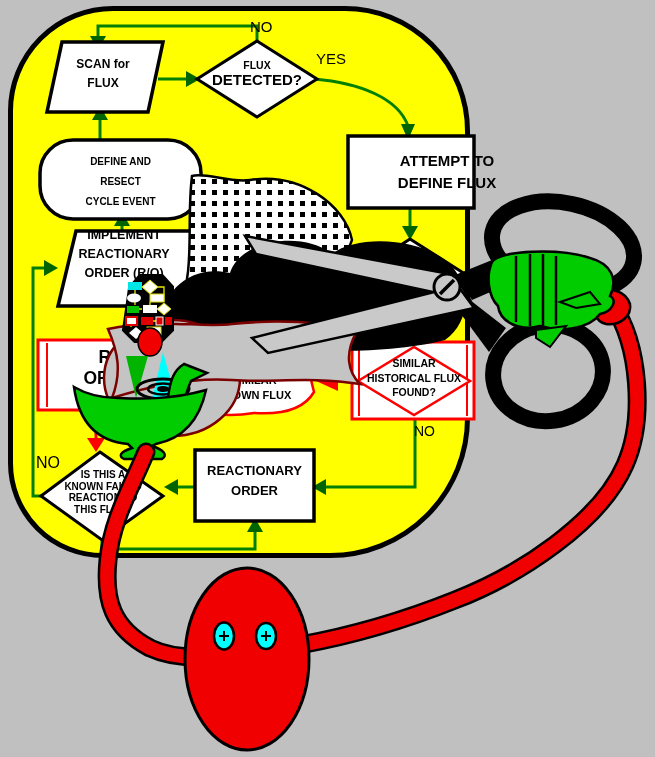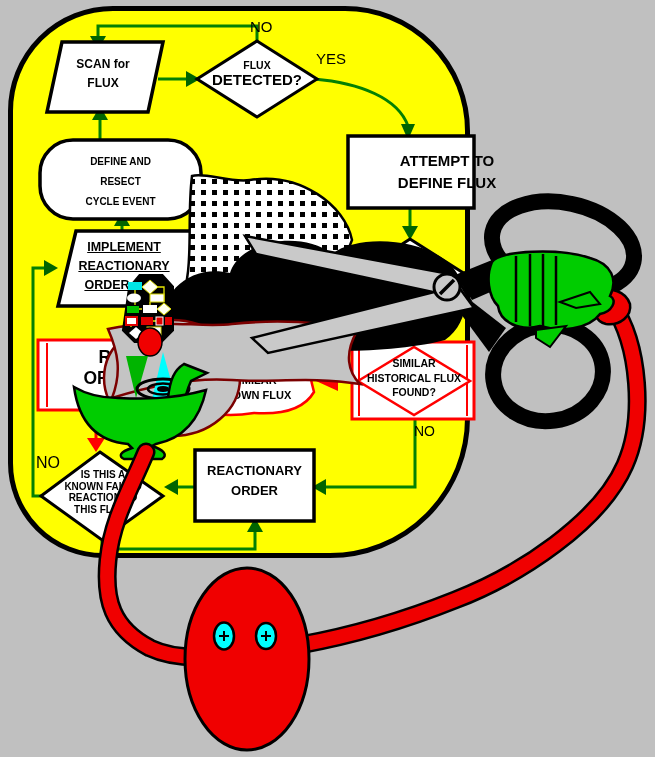--- a/index.html
+++ b/index.html
@@ -16,21 +16,21 @@
   #t-scan{left:50px;top:55px;width:106px;font-size:12px;line-height:19px;}
   #t-detected{left:202px;top:59px;width:110px;}
   #t-detected .s1{font-size:10.5px;line-height:13px;}
   #t-detected .s2{font-size:15px;line-height:16px;}
   #t-attempt{left:350px;top:150px;width:122px;font-size:15px;line-height:22px;margin-left:36px;}
   #t-knowable{left:365px;top:252px;width:90px;font-size:9px;line-height:13px;}
   #t-similar{left:362px;top:356px;width:104px;font-size:10.5px;line-height:14.5px;}
   #t-access{left:204px;top:344px;width:100px;font-size:11px;line-height:14.5px;}
   #t-resect{left:46px;top:347px;width:176px;font-size:17.5px;line-height:21px;}
   #t-define{left:44px;top:152px;width:153px;font-size:10px;line-height:20px;}
-  #t-implement{left:62px;top:238px;width:124px;font-size:12.5px;line-height:19px;text-decoration:underline;}
+  #t-implement{left:62px;top:226px;width:124px;font-size:12.5px;line-height:19px;}
   #t-rnd{left:197px;top:461px;width:115px;font-size:13px;line-height:19.5px;}
   #t-failed{left:61px;top:469px;width:84px;font-size:10px;line-height:11.5px;}
   #l-no-top{left:250px;top:18px;font-size:15px;}
   #l-yes-top{left:316px;top:50px;font-size:15px;}
   #l-no-know{left:379px;top:305px;font-size:17px;}
   #l-yes-sim{left:316px;top:353px;font-size:13.5px;}
   #l-no-sim{left:414px;top:423px;font-size:14px;}
   #l-no-fail{left:36px;top:454px;font-size:16px;}
   #art{z-index:5;}
 </style>

